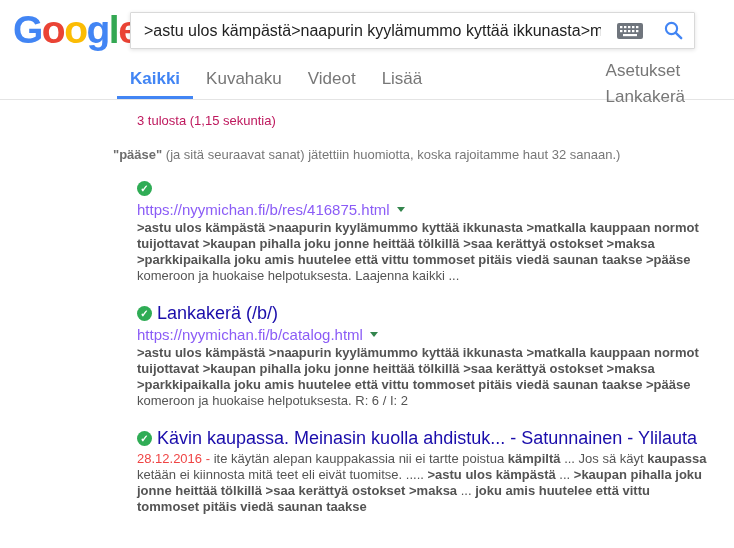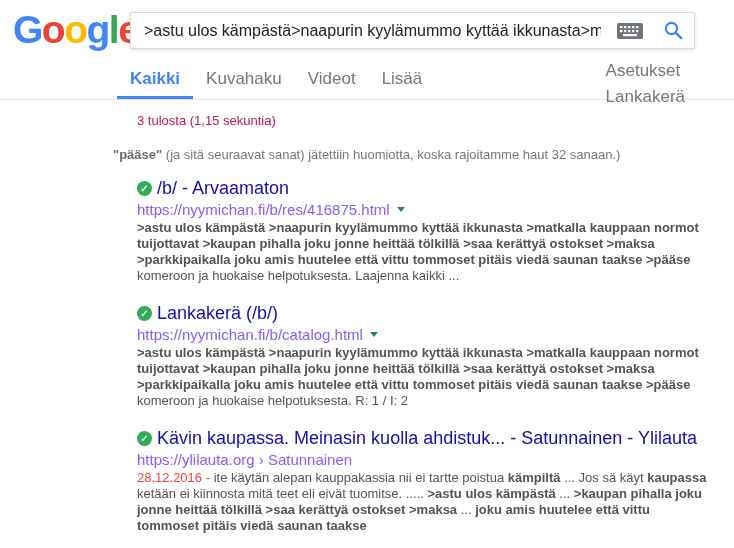--- a/index.html
+++ b/index.html
@@ -103,46 +103,42 @@
 
   <div class="stats">3 tulosta (1,15 sekuntia)</div>
 
   <div class="notice"><b>"pääse"</b><span> (ja sitä seuraavat sanat) jätettiin huomiotta, koska rajoitamme haut 32 sanaan.)</span></div>
 
   <div class="results">
 
     <div class="result">
       <div class="title-row">
         <span class="badge">✓</span>
-        <a class="rtitle">/b/ - Arvaamaton</a>
       </div>
       <div class="url-row">
         <span class="url">https://nyymichan.fi/b/res/416875.html</span>
         <span class="drop"></span>
       </div>
       <div class="snippet"><span class="b">&gt;astu ulos kämpästä &gt;naapurin kyylämummo kyttää ikkunasta &gt;matkalla kauppaan normot tuijottavat &gt;kaupan pihalla joku jonne heittää tölkillä &gt;saa kerättyä ostokset &gt;maksa &gt;parkkipaikalla joku amis huutelee että vittu tommoset pitäis viedä saunan taakse &gt;pääse</span><span> komeroon ja huokaise helpotuksesta. Laajenna kaikki ...</span></div>
     </div>
 
     <div class="result">
       <div class="title-row">
         <span class="badge">✓</span>
         <a class="rtitle">Lankakerä (/b/)</a>
       </div>
       <div class="url-row">
         <span class="url">https://nyymichan.fi/b/catalog.html</span>
         <span class="drop"></span>
       </div>
-      <div class="snippet"><span class="b">&gt;astu ulos kämpästä &gt;naapurin kyylämummo kyttää ikkunasta &gt;matkalla kauppaan normot tuijottavat &gt;kaupan pihalla joku jonne heittää tölkillä &gt;saa kerättyä ostokset &gt;maksa &gt;parkkipaikalla joku amis huutelee että vittu tommoset pitäis viedä saunan taakse &gt;pääse</span><span> komeroon ja huokaise helpotuksesta. R: 1 / I: 2</span></div>
+      <div class="snippet"><span class="b">&gt;astu ulos kämpästä &gt;naapurin kyylämummo kyttää ikkunasta &gt;matkalla kauppaan normot tuijottavat &gt;kaupan pihalla joku jonne heittää tölkillä &gt;saa kerättyä ostokset &gt;maksa &gt;parkkipaikalla joku amis huutelee että vittu tommoset pitäis viedä saunan taakse &gt;pääse</span><span> komeroon ja huokaise helpotuksesta. R: 6 / I: 2</span></div>
     </div>
 
     <div class="result">
       <div class="title-row">
         <span class="badge">✓</span>
         <a class="rtitle">Kävin kaupassa. Meinasin kuolla ahdistuk... - Satunnainen - Ylilauta</a>
-      </div>
-      <div class="url-row">
-        <span class="url">https://ylilauta.org › Satunnainen</span>
       </div>
       <div class="snippet"><span class="date">28.12.2016 - </span><span>ite käytän alepan kauppakassia nii ei tartte poistua </span><span class="b">kämpiltä</span><span> ... Jos sä käyt </span><span class="b">kaupassa</span><span> ketään ei kiinnosta mitä teet eli eivät tuomitse. ..... </span><span class="b">&gt;astu ulos kämpästä</span><span> ... </span><span class="b">&gt;kaupan pihalla joku jonne heittää tölkillä &gt;saa kerättyä ostokset &gt;maksa</span><span> ... </span><span class="b">joku amis huutelee että vittu tommoset pitäis viedä saunan taakse</span></div>
     </div>
 
   </div>
 </div>
 
 </body></html>

